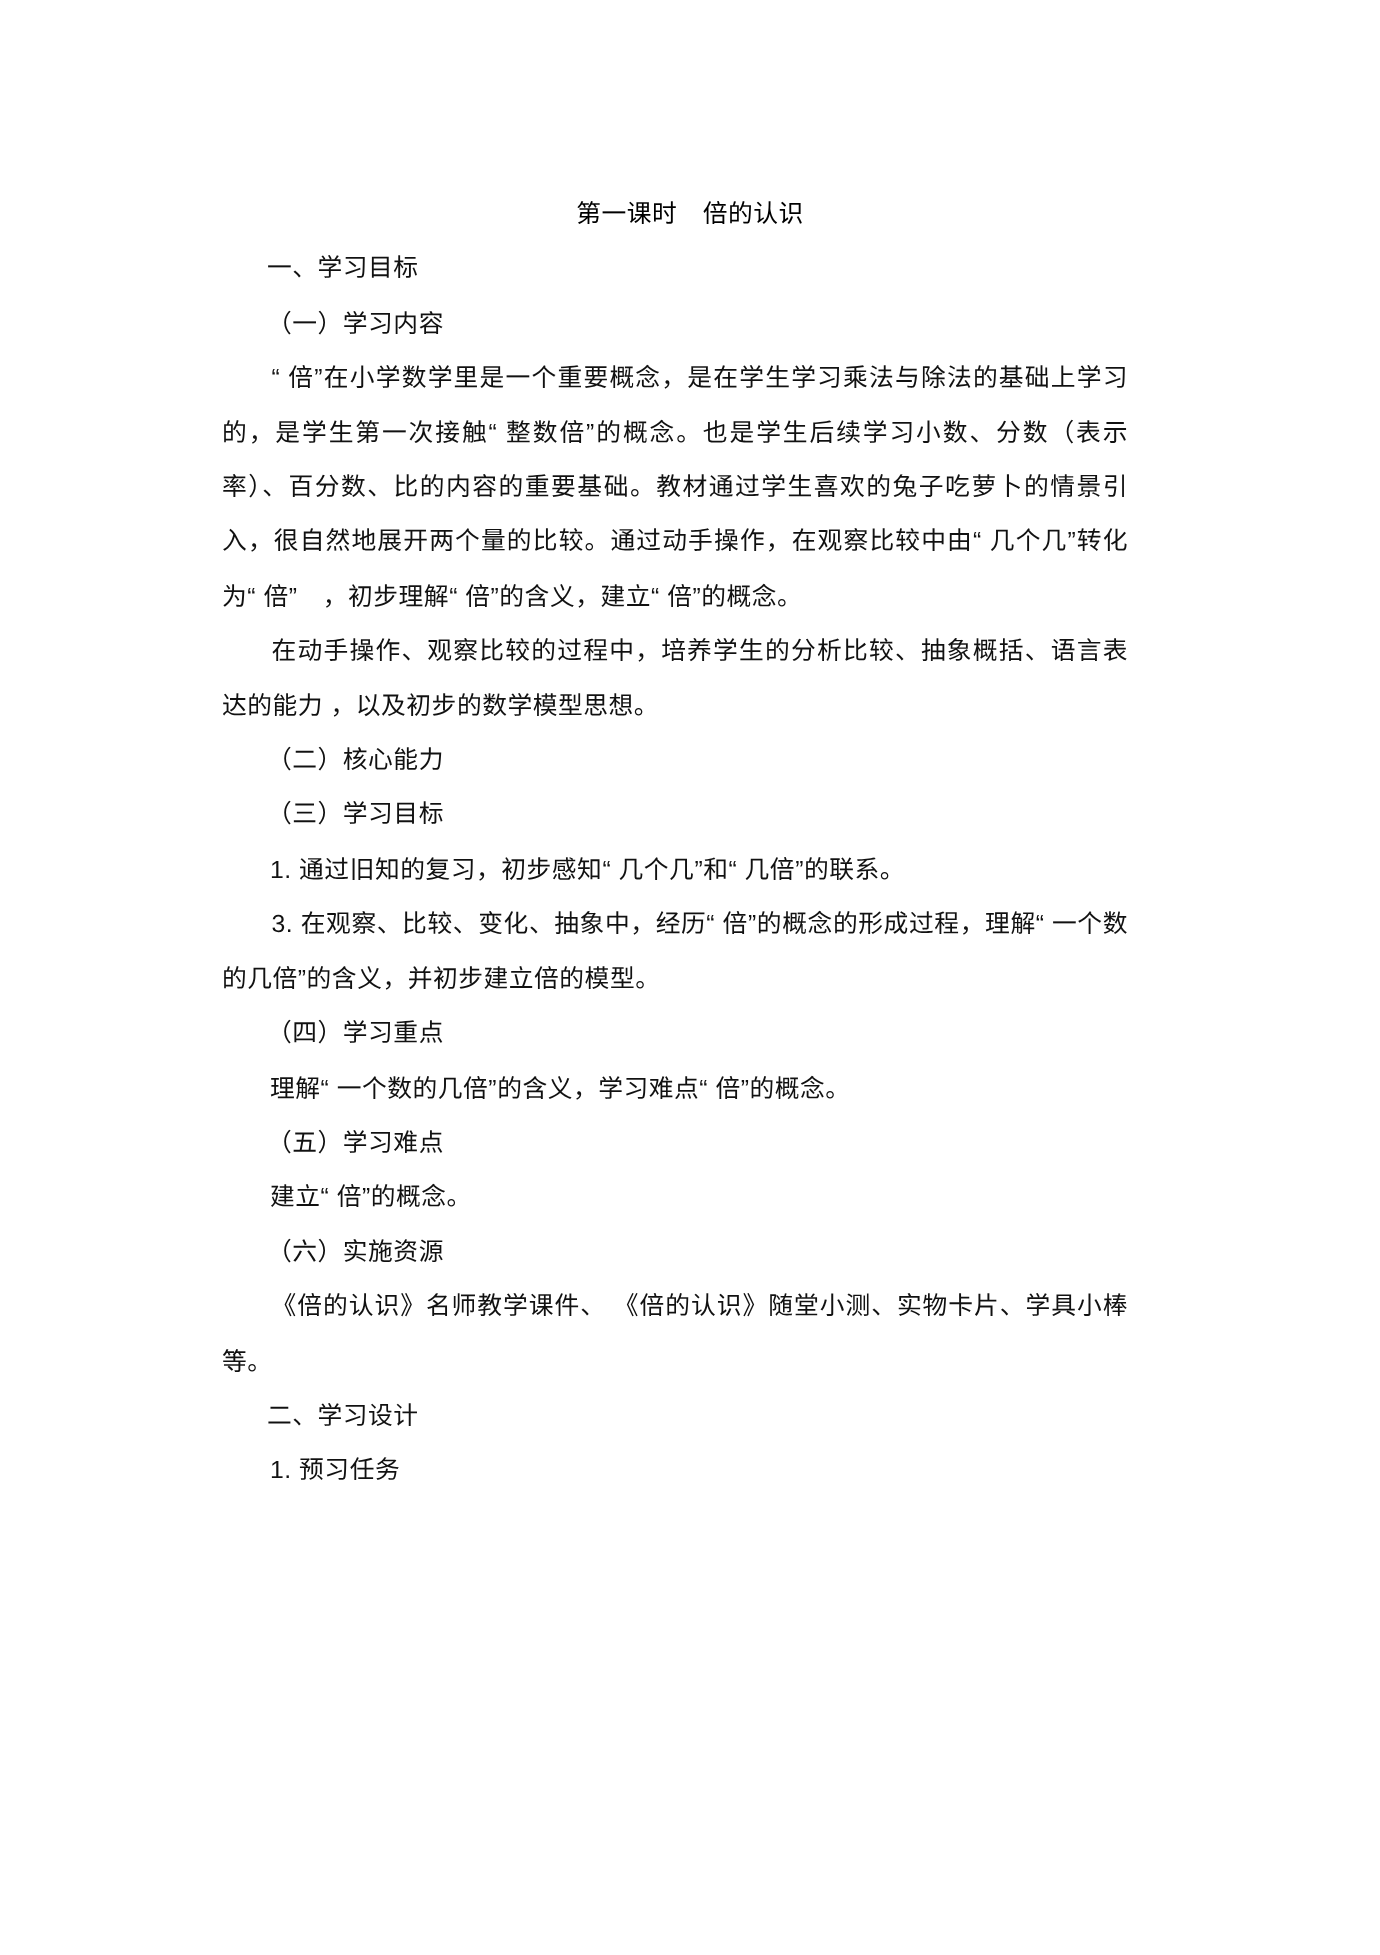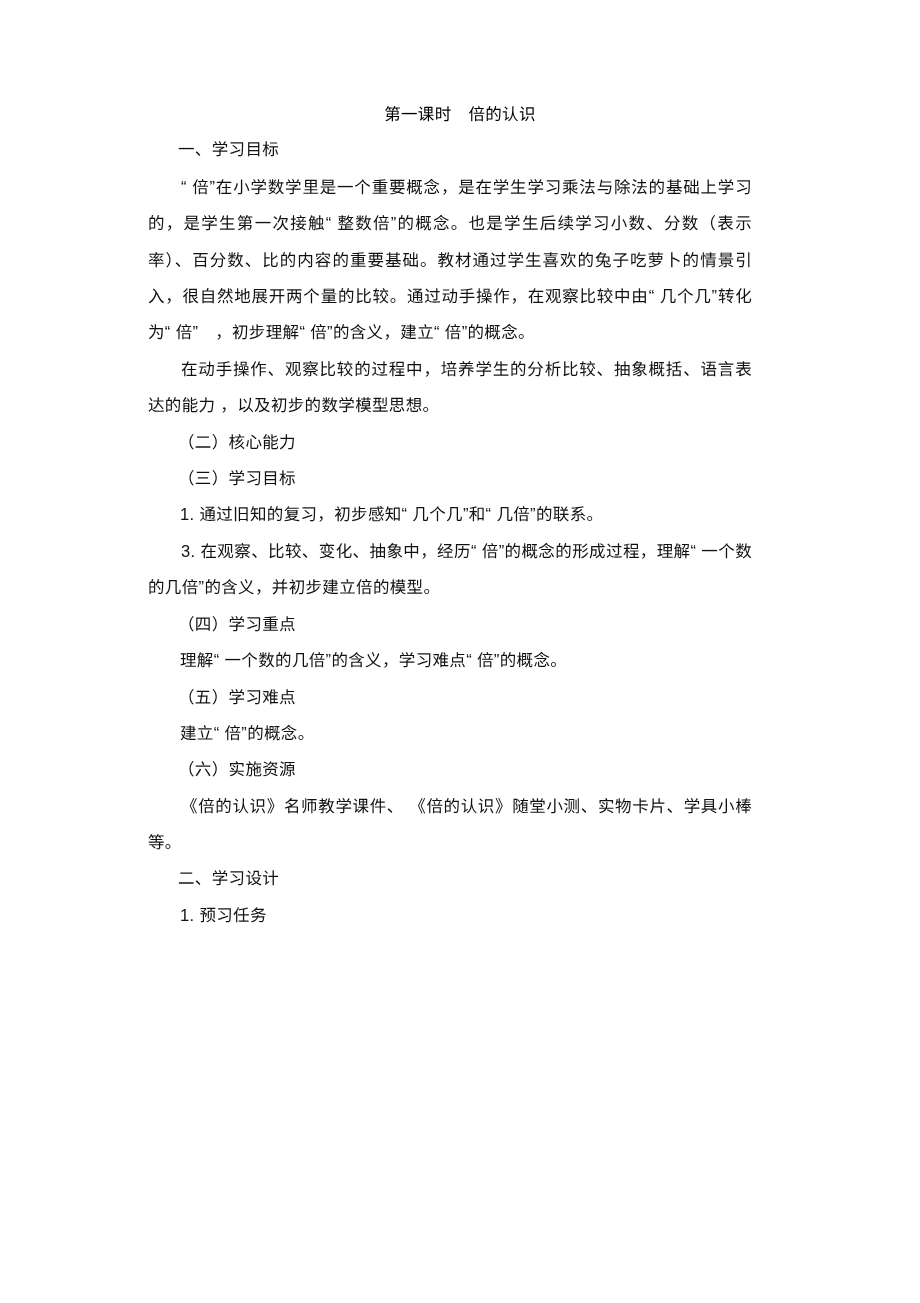--- a/index.html
+++ b/index.html
@@ -23,21 +23,21 @@
     left: 0;
     top: 0;
     width: 920px;
     height: 1303px;
     background: #ffffff;
   }
 
   .doc-body {
     position: absolute;
     left: 148px;
-    top: 96px;
+    top: 125px;
     width: 604px;
   }
 
   
   .ln {
     font-size: 16.5px;
     line-height: 36.4px;
     letter-spacing: 0.35px;
     color: #111111;
     white-space: pre-wrap;
@@ -54,21 +54,20 @@
     letter-spacing: 0.35px;
     text-align: center;
     padding-left: 20px;
     margin: 0 0 0 0;
     white-space: pre;
   }
 
   
   .h1l {
     padding-left: 30px;
-    font-family: Liberation Serif, serif;
   }
 
   
   .h2l {
     padding-left: 30px;
   }
 
   
   .num {
     padding-left: 32px;
@@ -88,20 +87,21 @@
 <body>
 
 <div class="page">
 
   <div class="doc-body">
 
     <p class="title">第一课时　倍的认识</p>
 
     <p class="ln h1l">一、学习目标</p>
 
+    <p class="ln h2l">（一）学习内容</p>
 
 
     <p class="ln block para">“ 倍”在小学数学里是一个重要概念，是在学生学习乘法与除法的基础上学习的，是学生第一次接触“ 整数倍”的概念。也是学生后续学习小数、分数（表示率）、百分数、比的内容的重要基础。教材通过学生喜欢的兔子吃萝卜的情景引入，很自然地展开两个量的比较。通过动手操作，在观察比较中由“ 几个几”转化为“ 倍”　，初步理解“ 倍”的含义，建立“ 倍”的概念。</p>
 
     <p class="ln block para">在动手操作、观察比较的过程中，培养学生的分析比较、抽象概括、语言表达的能力 ，以及初步的数学模型思想。</p>
 
     <p class="ln h2l">（二）核心能力</p>
 
     <p class="ln h2l">（三）学习目标</p>
 

